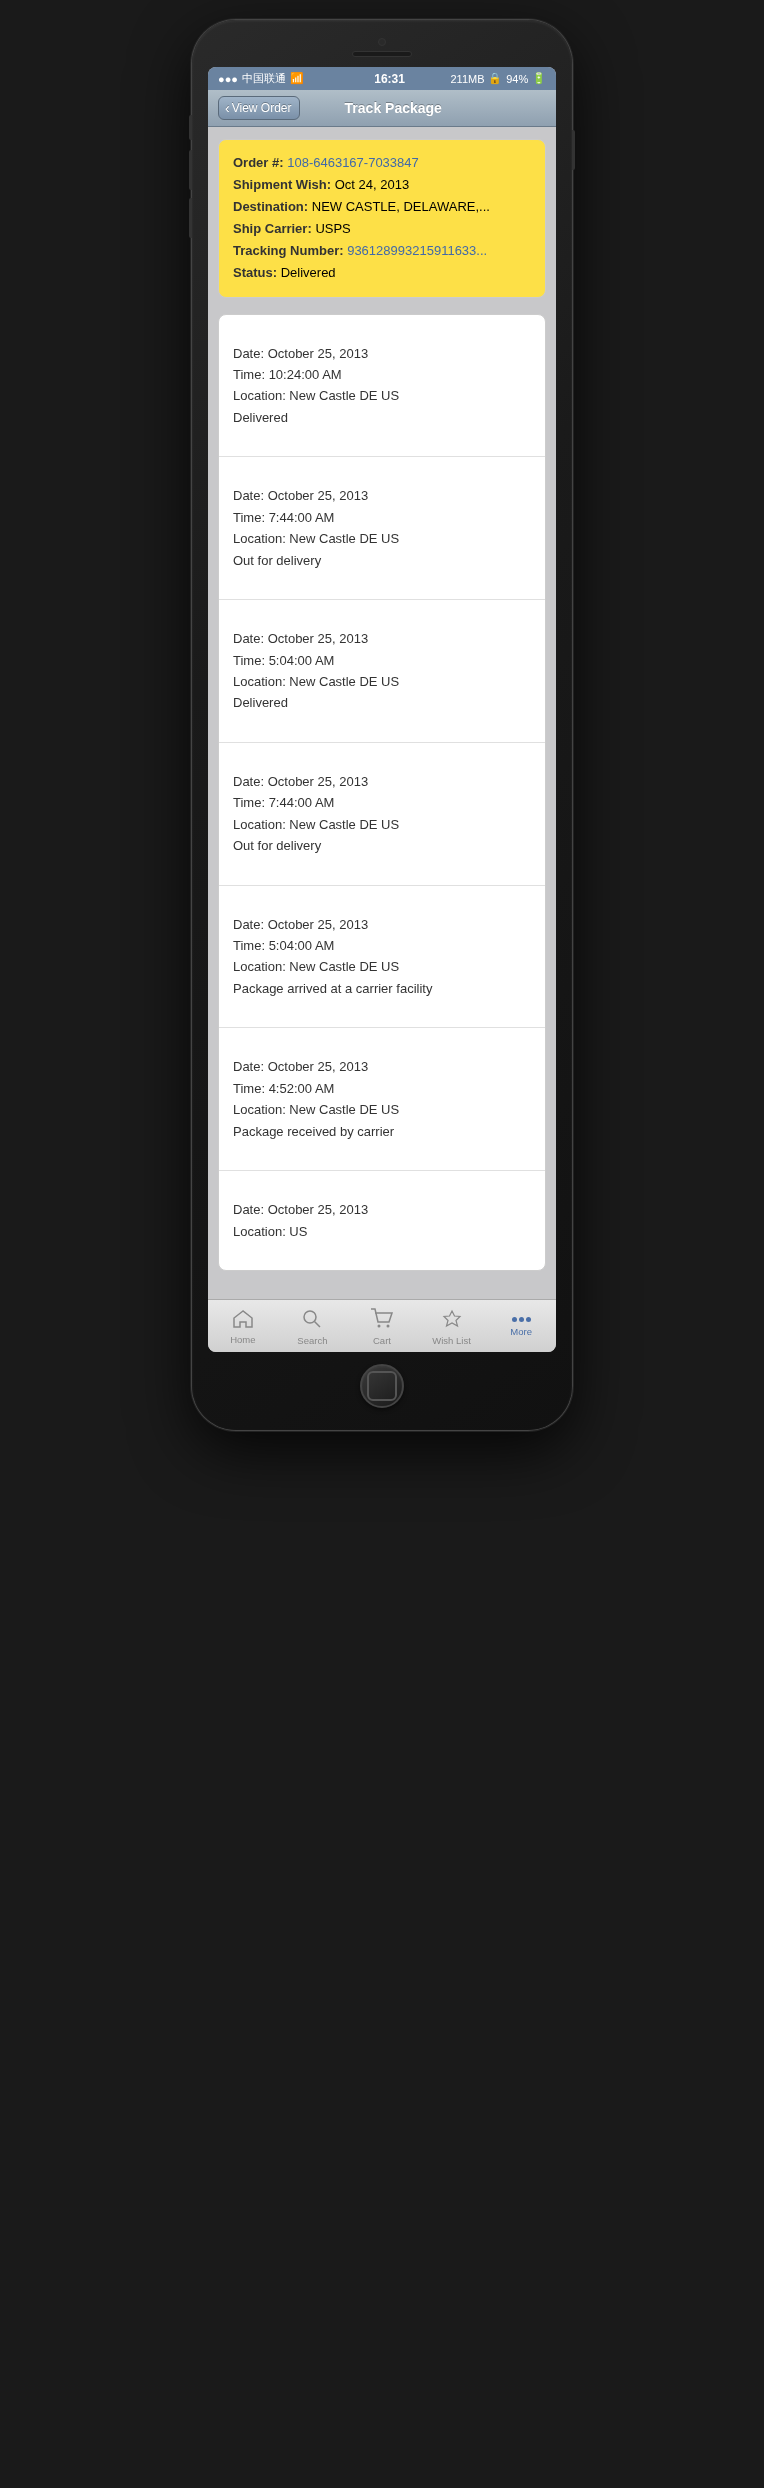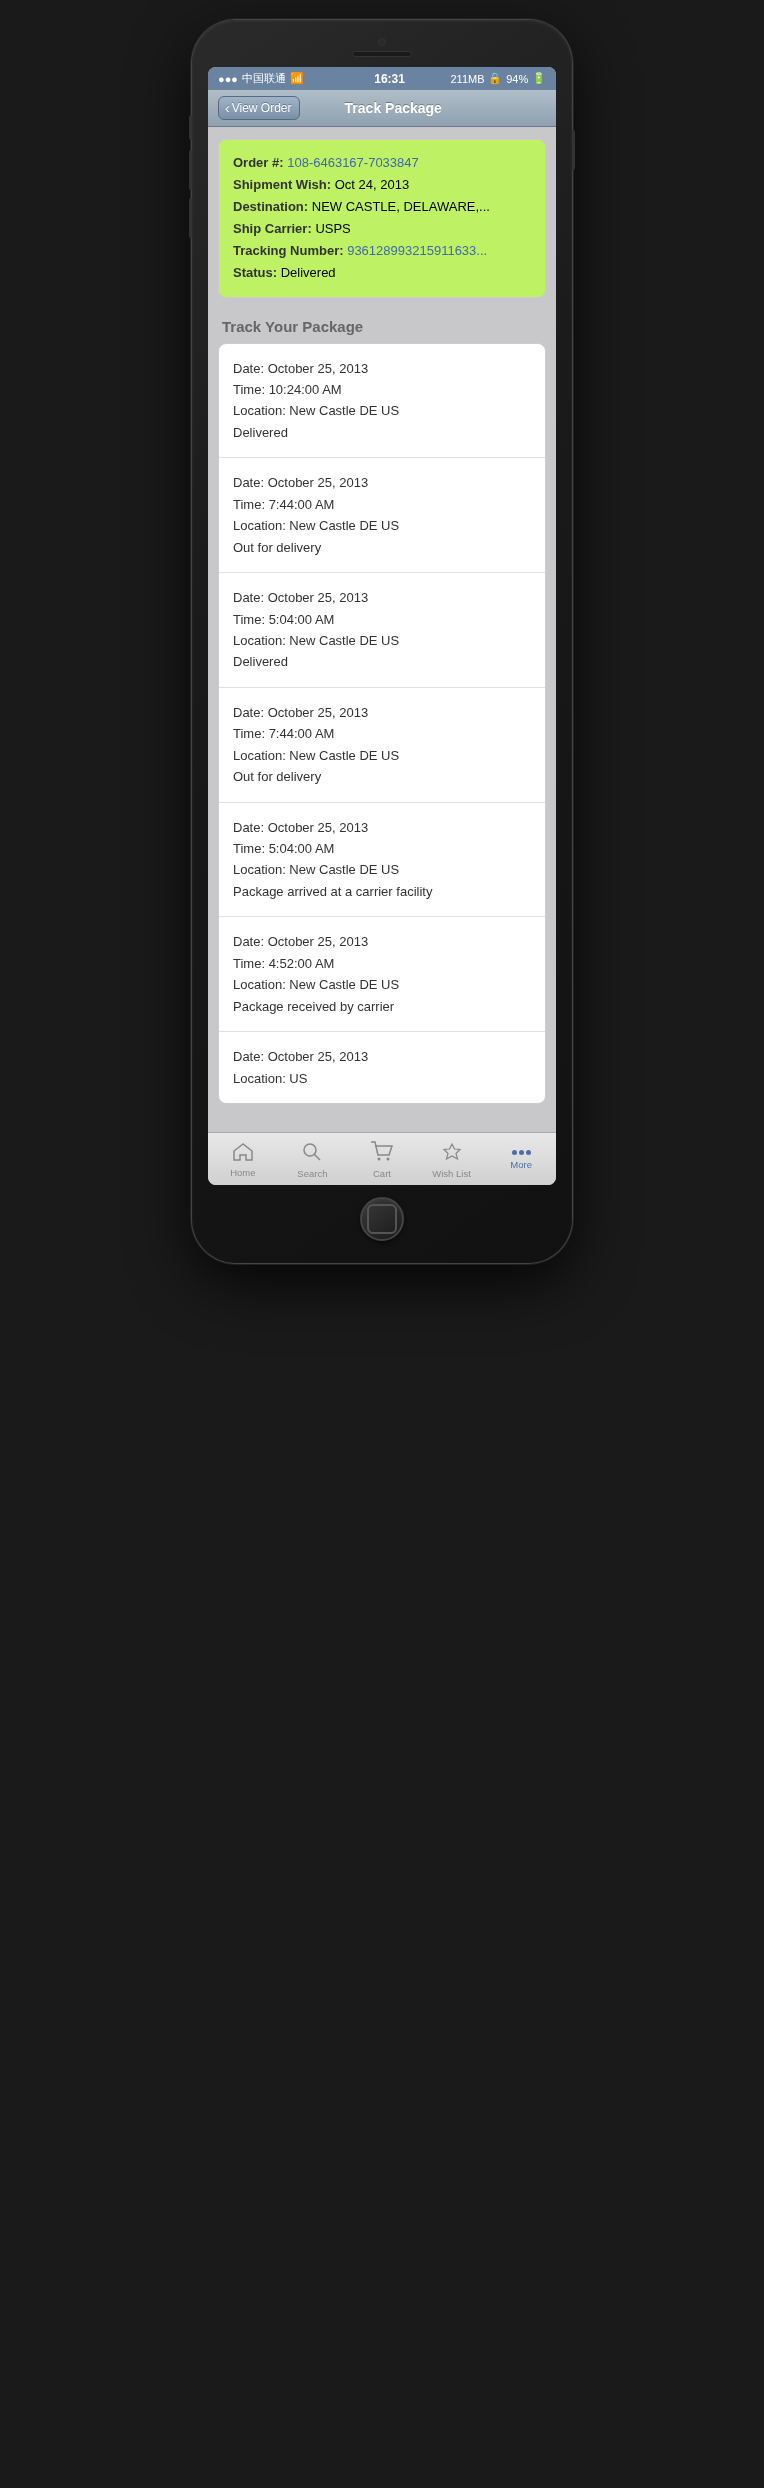--- a/index.html
+++ b/index.html
@@ -122,21 +122,21 @@
 
     
     .main-content {
       background: #c8c8ca;
       padding: 12px 10px;
       overflow-y: auto;
     }
 
     
     .order-card {
-      background: #bef264;
+      background: #fde047;
       border-radius: 8px;
       padding: 12px 14px;
       margin-bottom: 16px;
       font-size: 13px;
       line-height: 1.7;
       border: 1px solid #ccc;
     }
 
     .order-card .label {
       font-weight: bold;
@@ -158,21 +158,21 @@
     
     .tracking-card {
       background: white;
       border-radius: 8px;
       border: 1px solid #ccc;
       margin-bottom: 16px;
       overflow: hidden;
     }
 
     .tracking-entry {
-      padding: 14px 14px;
+      padding: 28px 14px;
       font-size: 13px;
       line-height: 1.65;
       color: #333;
       border-bottom: 1px solid #e0e0e0;
     }
 
     .tracking-entry:last-child {
       border-bottom: none;
     }
 
@@ -356,21 +356,20 @@
         <div>
           <span class="label">Tracking Number:</span>
           <span class="link">936128993215911633...</span>
         </div>
         <div>
           <span class="label">Status:</span>
           <span>Delivered</span>
         </div>
       </div>
 
-      <div class="section-header">Track Your Package</div>
 
       <div class="tracking-card">
 
         <div class="tracking-entry">
           <div>Date: October 25, 2013</div>
           <div>Time: 10:24:00 AM</div>
           <div>Location: New Castle DE US</div>
           <div class="status-text">Delivered</div>
         </div>
 

